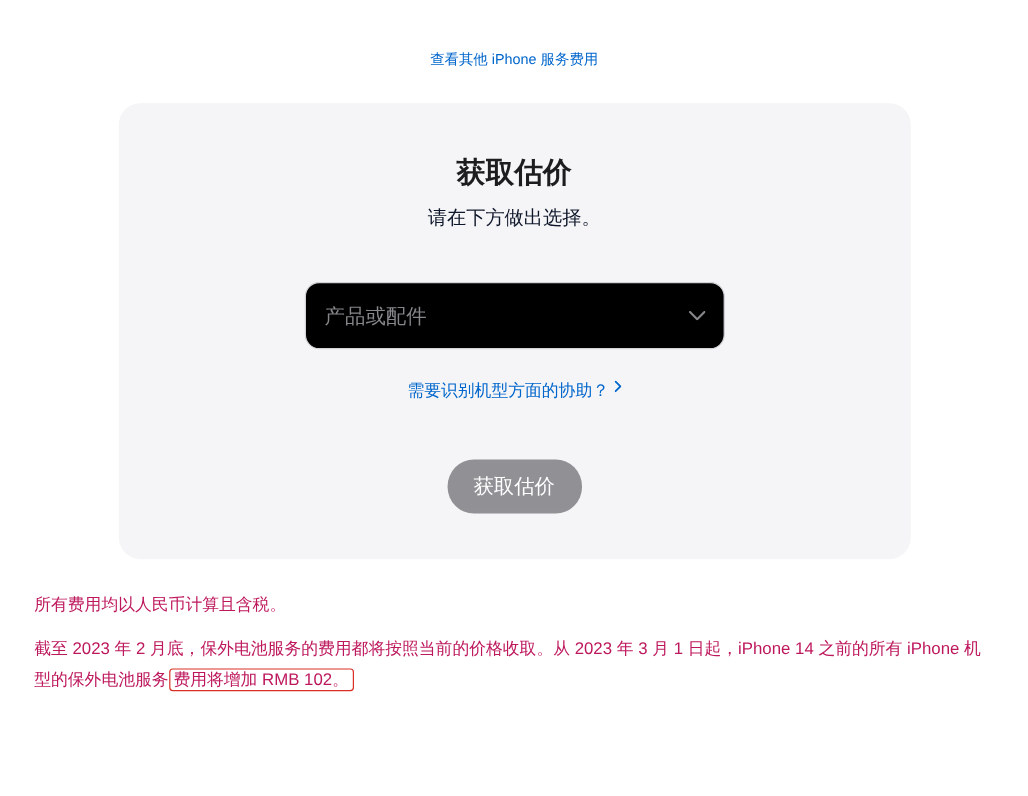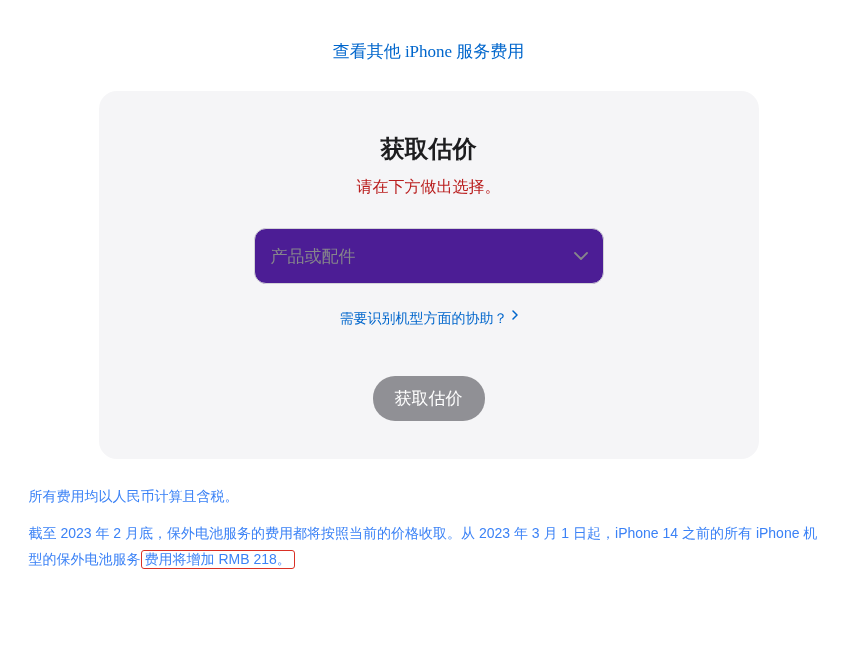--- a/index.html
+++ b/index.html
@@ -15,53 +15,52 @@
       overflow: hidden;
     }
     .top-link {
       text-align: center;
       padding-top: 40px;
       padding-bottom: 28px;
     }
     .top-link a {
       color: #0066cc;
       text-decoration: none;
-      font-size: 17px;
-      font-family: Liberation Serif, serif;
+      font-size: 12px;
     }
     .card {
       background: #f5f5f7;
       border-radius: 18px;
       width: 660px;
       margin: 0 auto;
       padding: 42px 20px 38px;
       text-align: center;
     }
     .card-title {
       font-size: 24px;
       font-weight: 600;
       color: #1d1d1f;
       margin-bottom: 12px;
     }
     .card-subtitle {
       font-size: 16px;
-      color: #b91c1c;
-      margin-bottom: 30px;
+      color: #0f172a;
+      margin-bottom: 42px;
     }
     .select-wrap {
       position: relative;
       width: 350px;
       margin: 0 auto 20px;
     }
     .select-field {
       width: 100%;
       height: 56px;
       border: 1px solid #d2d2d7;
       border-radius: 12px;
-      background: #4c1d95;
+      background: #000000;
       padding: 0 16px 0 16px;
       font-size: 17px;
       color: #86868b;
       text-align: left;
       cursor: pointer;
       display: flex;
       align-items: center;
     }
     .chevron {
       position: absolute;
@@ -100,21 +99,21 @@
       padding: 11px 22px;
       font-size: 17px;
       cursor: pointer;
       opacity: 0.9;
     }
     .footer-text {
       width: 820px;
       margin: 24px auto 0;
       padding: 0 10px;
       font-size: 14px;
-      color: #3b82f6;
+      color: #be185d;
       line-height: 1.9;
     }
     .footer-text p {
       margin-bottom: 10px;
     }
     .highlight-box {
       border: 1.5px solid #d93025;
       border-radius: 3px;
       padding: 0 3px 1px;
       display: inline;
@@ -153,15 +152,15 @@
   </a>
 
   <div>
     <button class="submit-btn">获取估价</button>
   </div>
 </div>
 
 <div class="footer-text">
   <p>所有费用均以人民币计算且含税。</p>
   <p>
-    <span>截至 2023 年 2 月底，保外电池服务的费用都将按照当前的价格收取。从 2023 年 3 月 1 日起，iPhone 14 之前的所有 iPhone 机型的保外电池服务</span><span class="highlight-box">费用将增加 RMB 218。</span>
+    <span>截至 2023 年 2 月底，保外电池服务的费用都将按照当前的价格收取。从 2023 年 3 月 1 日起，iPhone 14 之前的所有 iPhone 机型的保外电池服务</span><span class="highlight-box">费用将增加 RMB 102。</span>
   </p>
 </div>
 
 </body></html>

